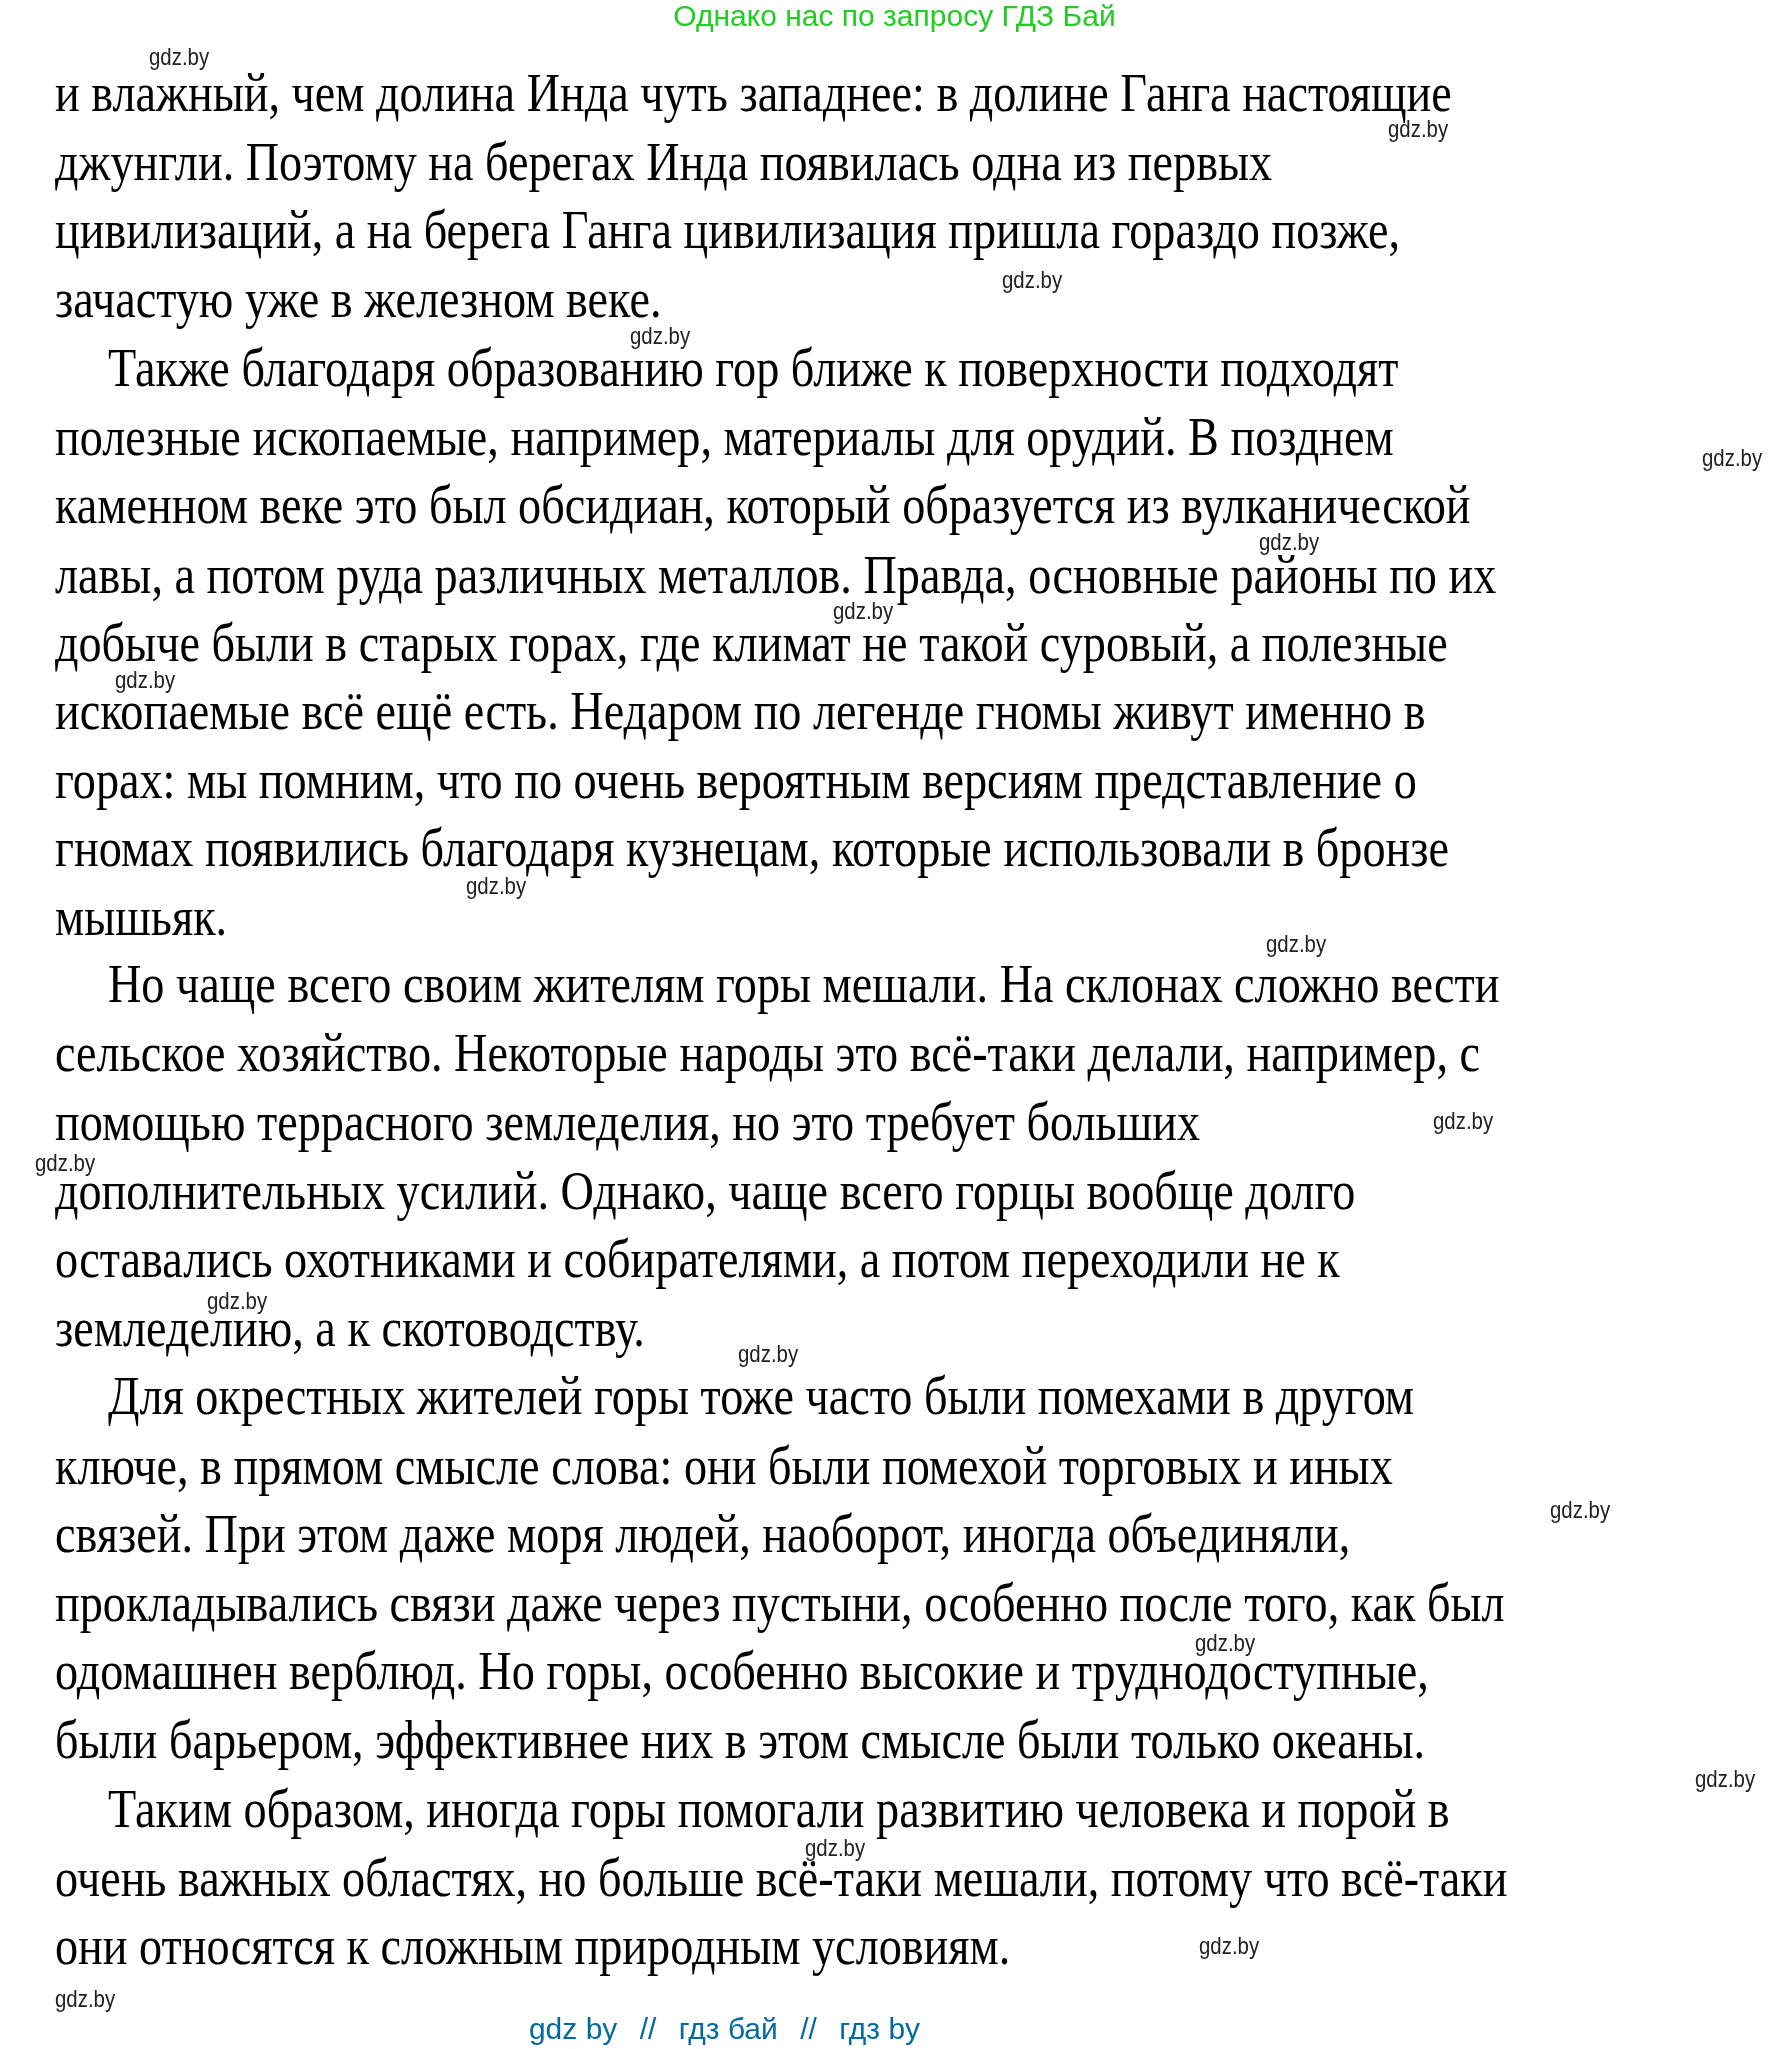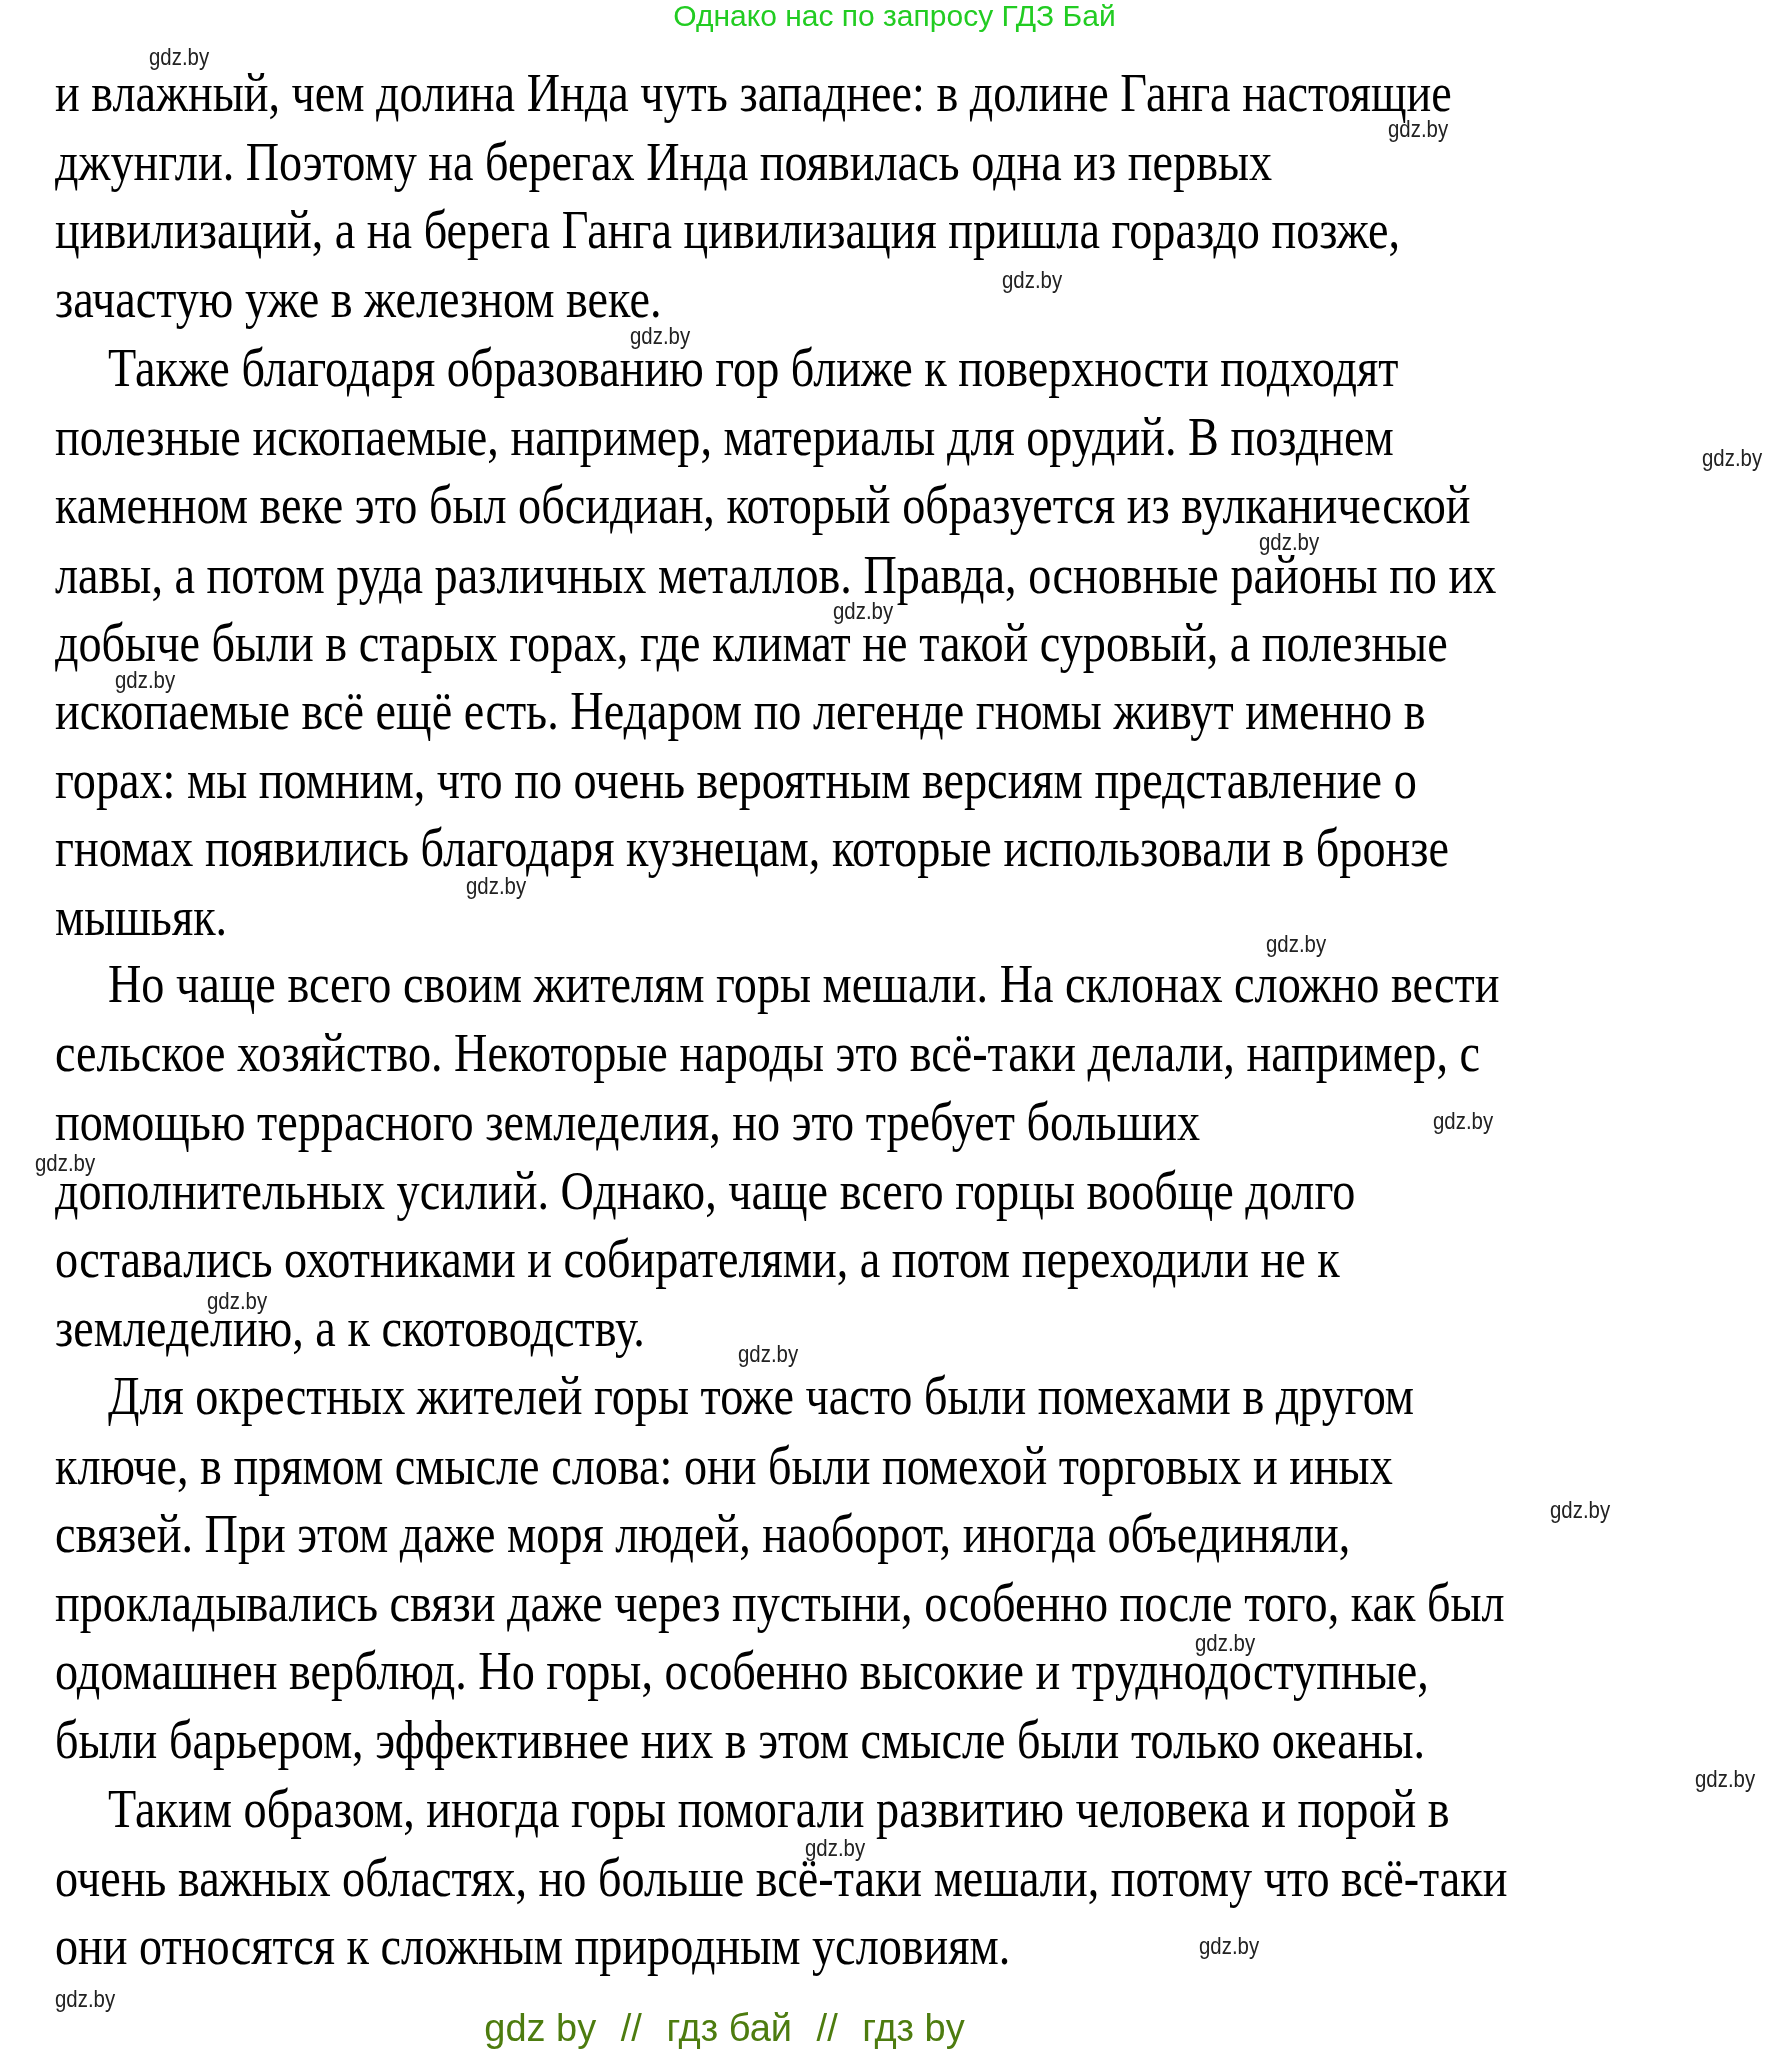--- a/index.html
+++ b/index.html
@@ -16,22 +16,22 @@
     color: #000000; transform-origin: left center; transform: scaleX(0.84);
   }
   .line.indent { left: 108px; }
   .wm {
     position: absolute; font-family: "Liberation Sans", sans-serif;
     font-size: 24px; line-height: 26.6px; color: #222222;
     transform: scaleX(0.85); transform-origin: left center;
   }
   .footer {
     position: absolute; left: 0; top: 2011px; width: 1449px; text-align: center;
-    font-family: "Liberation Sans", sans-serif; font-size: 38px; line-height: 35px;
-    color: #4d7c0f;
+    font-family: "Liberation Sans", sans-serif; font-size: 30px; line-height: 35px;
+    color: #0369a1;
   }
   .footer .sep { margin: 0 14px; }
 </style>
 </head>
 <body>
 
 <div class="header">
   <span>Однако нас по запросу ГДЗ Бай</span>
 </div>
 

